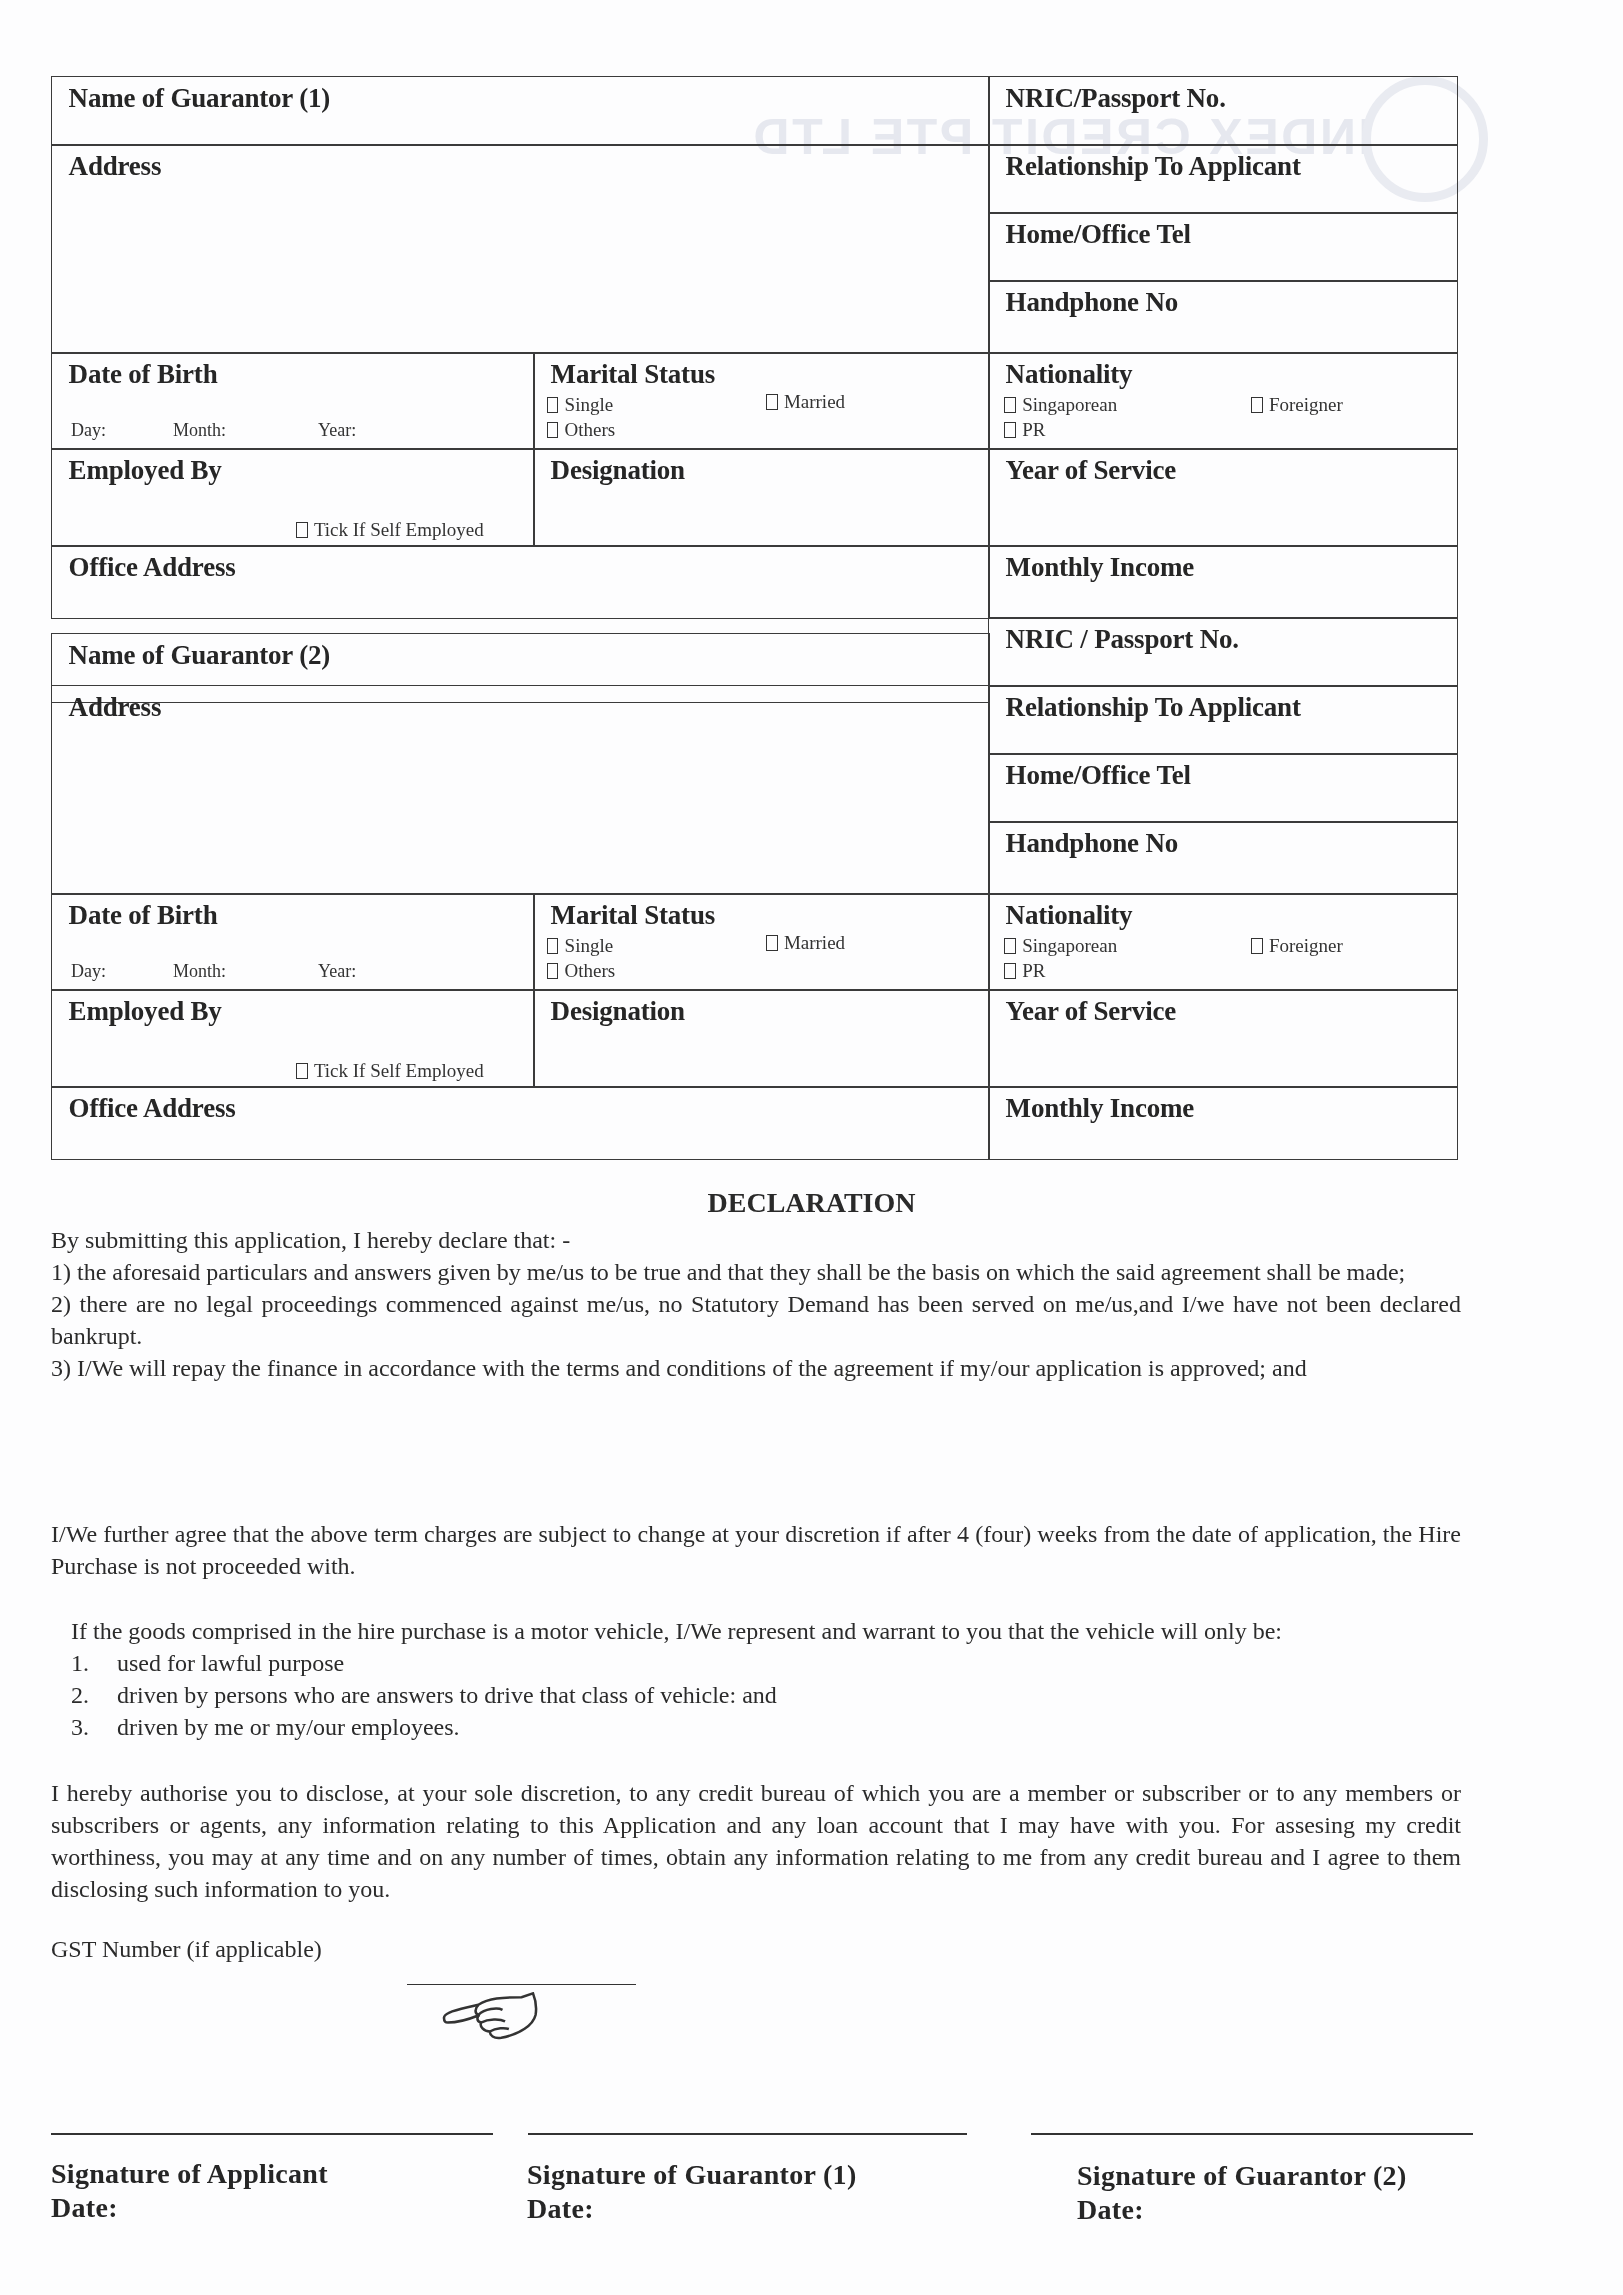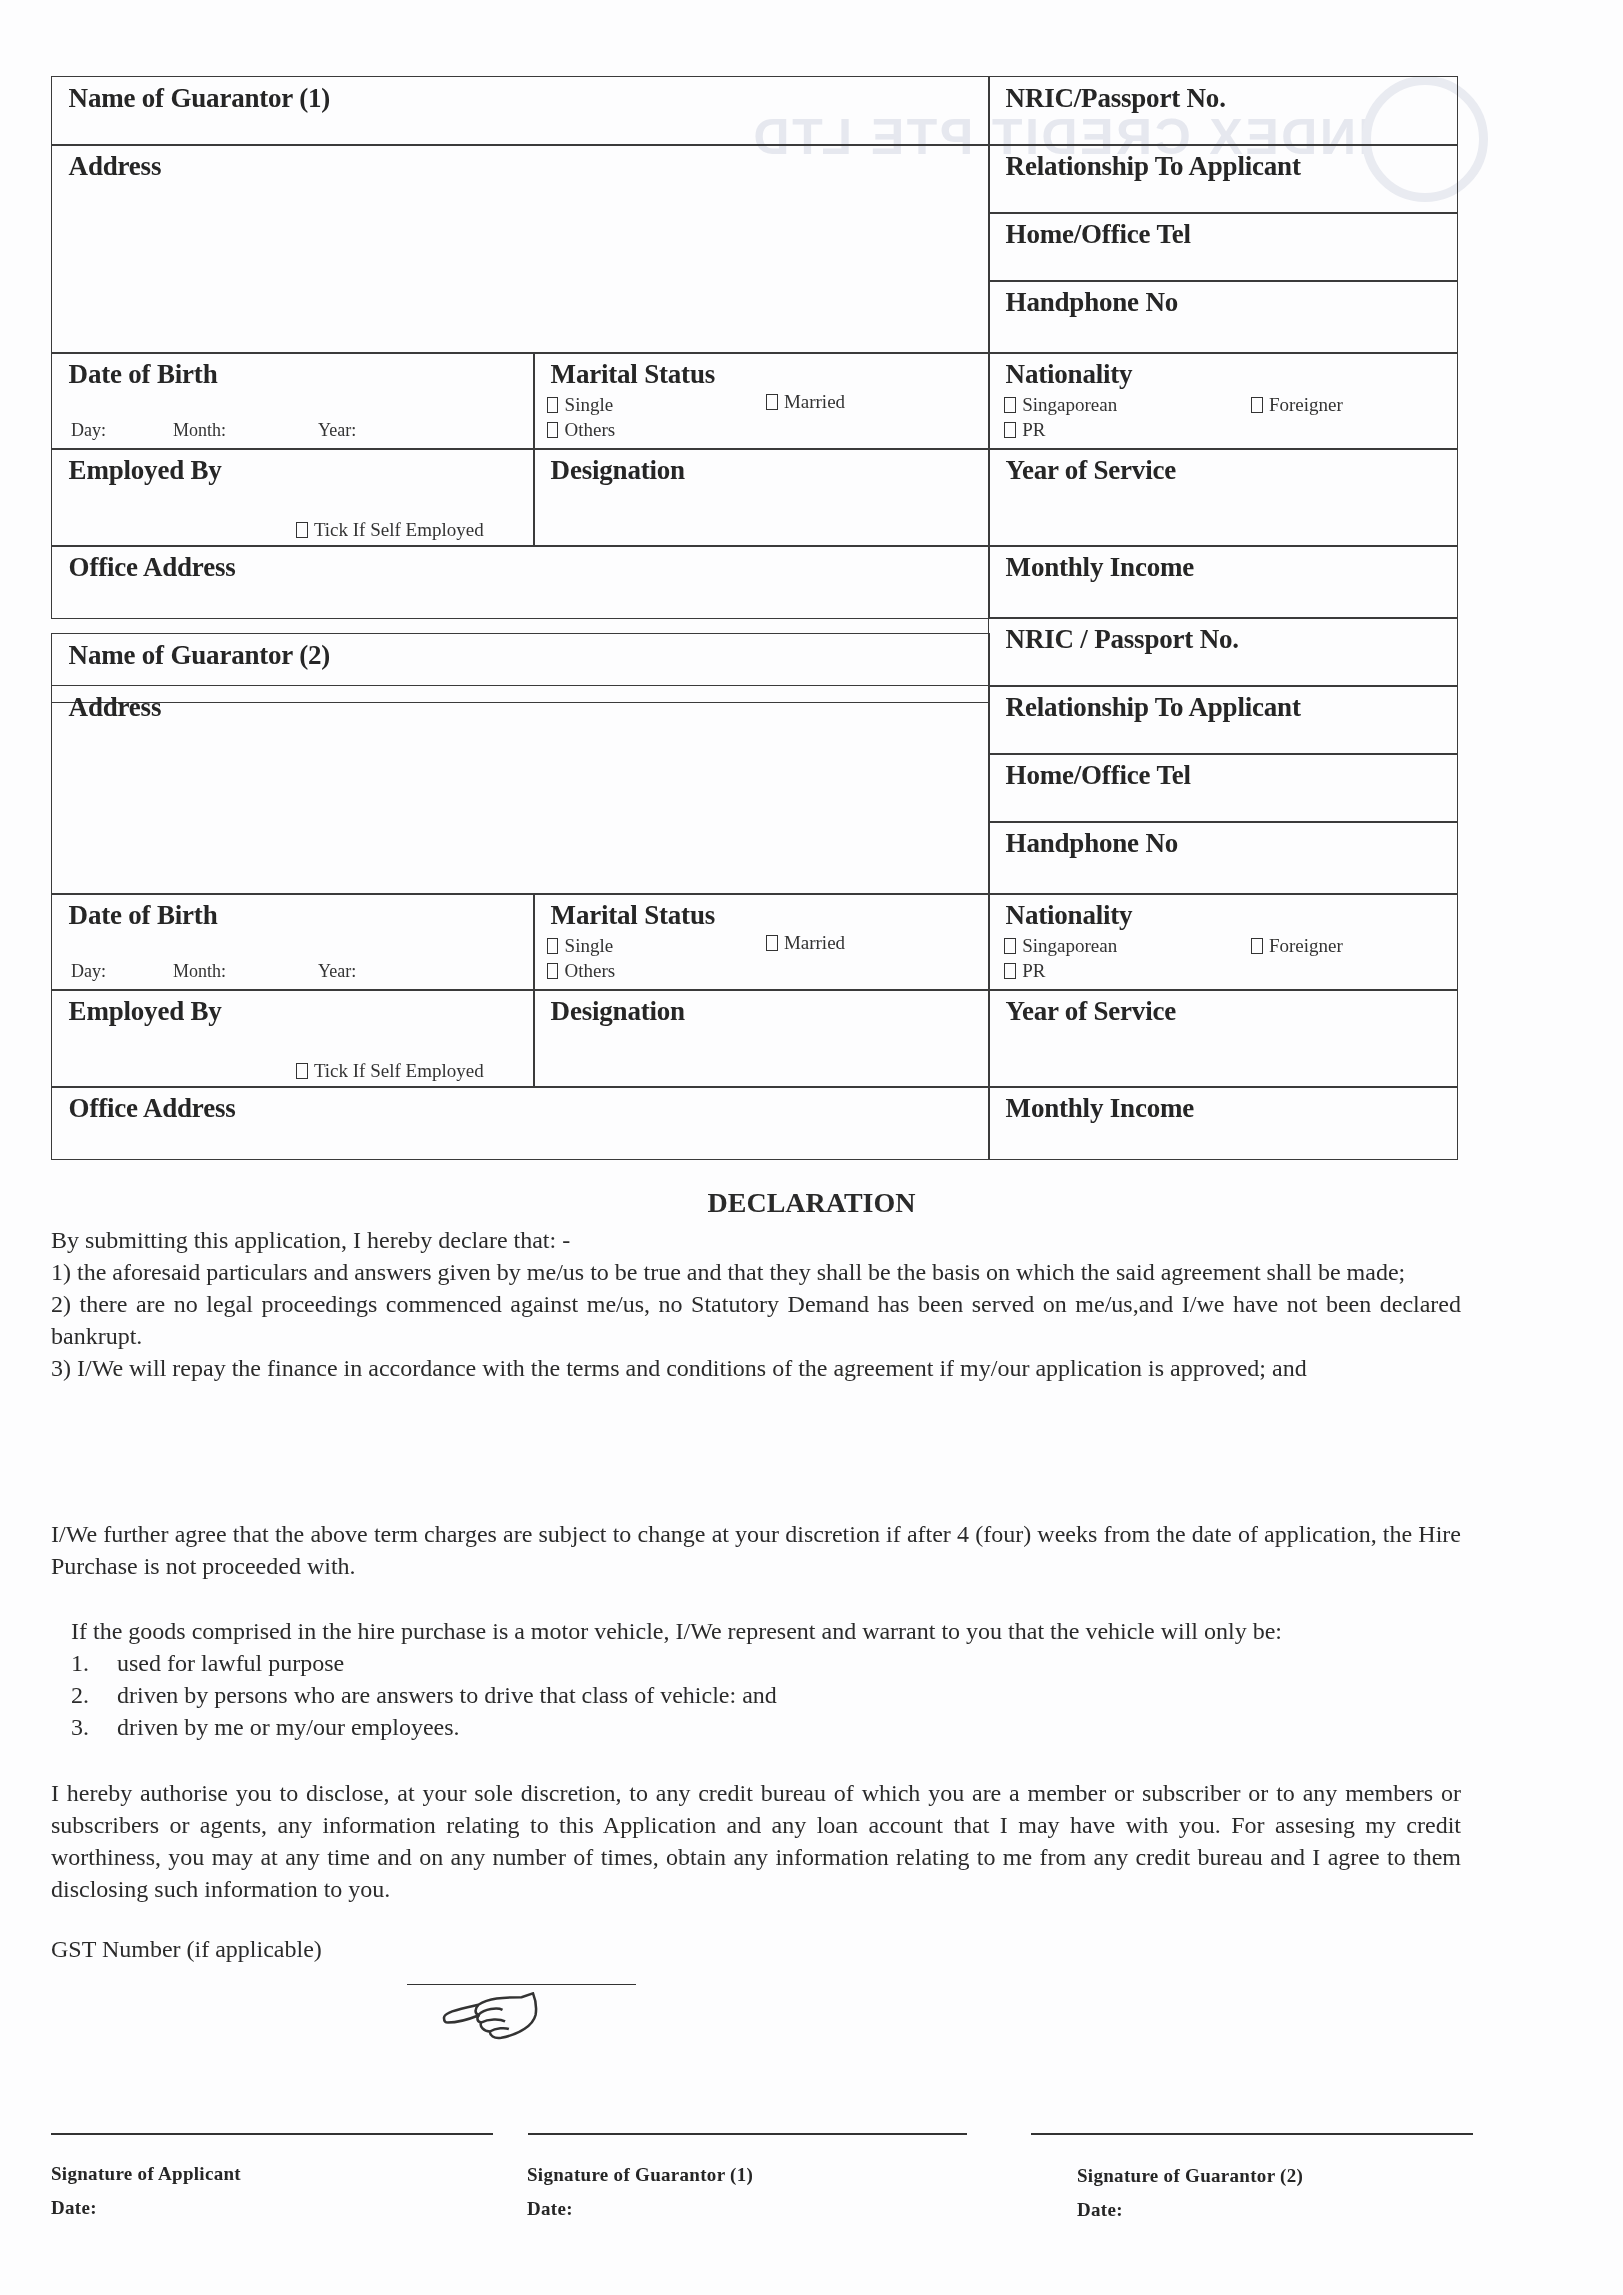--- a/index.html
+++ b/index.html
@@ -25,21 +25,21 @@
   .decl { position:absolute; left:51px; width:1410px; font-size:24px; line-height:32px; color:#2b2b2b; text-align:justify; }
   .decl p { margin:0; }
   .li { display:flex; }
   .li .n { width:46px; flex:none; }
 
   .gst { position:absolute; left:51px; top:1936px; font-size:24px; color:#2b2b2b; }
   .gst-line { position:absolute; left:407px; top:1984px; width:229px; border-top:1.9px solid #333; }
   .hand { position:absolute; left:439px; top:1992px; width:108px; height:51px; }
 
   .sig-line { position:absolute; top:2133px; border-top:2.5px solid #333; }
-  .sig-lbl { position:absolute; font-weight:bold; font-size:19px; color:#262626; line-height:34px; letter-spacing:0.3px; }
+  .sig-lbl { position:absolute; font-weight:bold; font-size:28px; color:#262626; line-height:34px; letter-spacing:0.3px; }
 </style>
 </head>
 <body>
 
 <div class="page">
 
   <div class="bleed logo">INDEX CREDIT PTE LTD</div>
   <div class="bleed ring"></div>
 
   <div class="grid" style="top:76px;">

